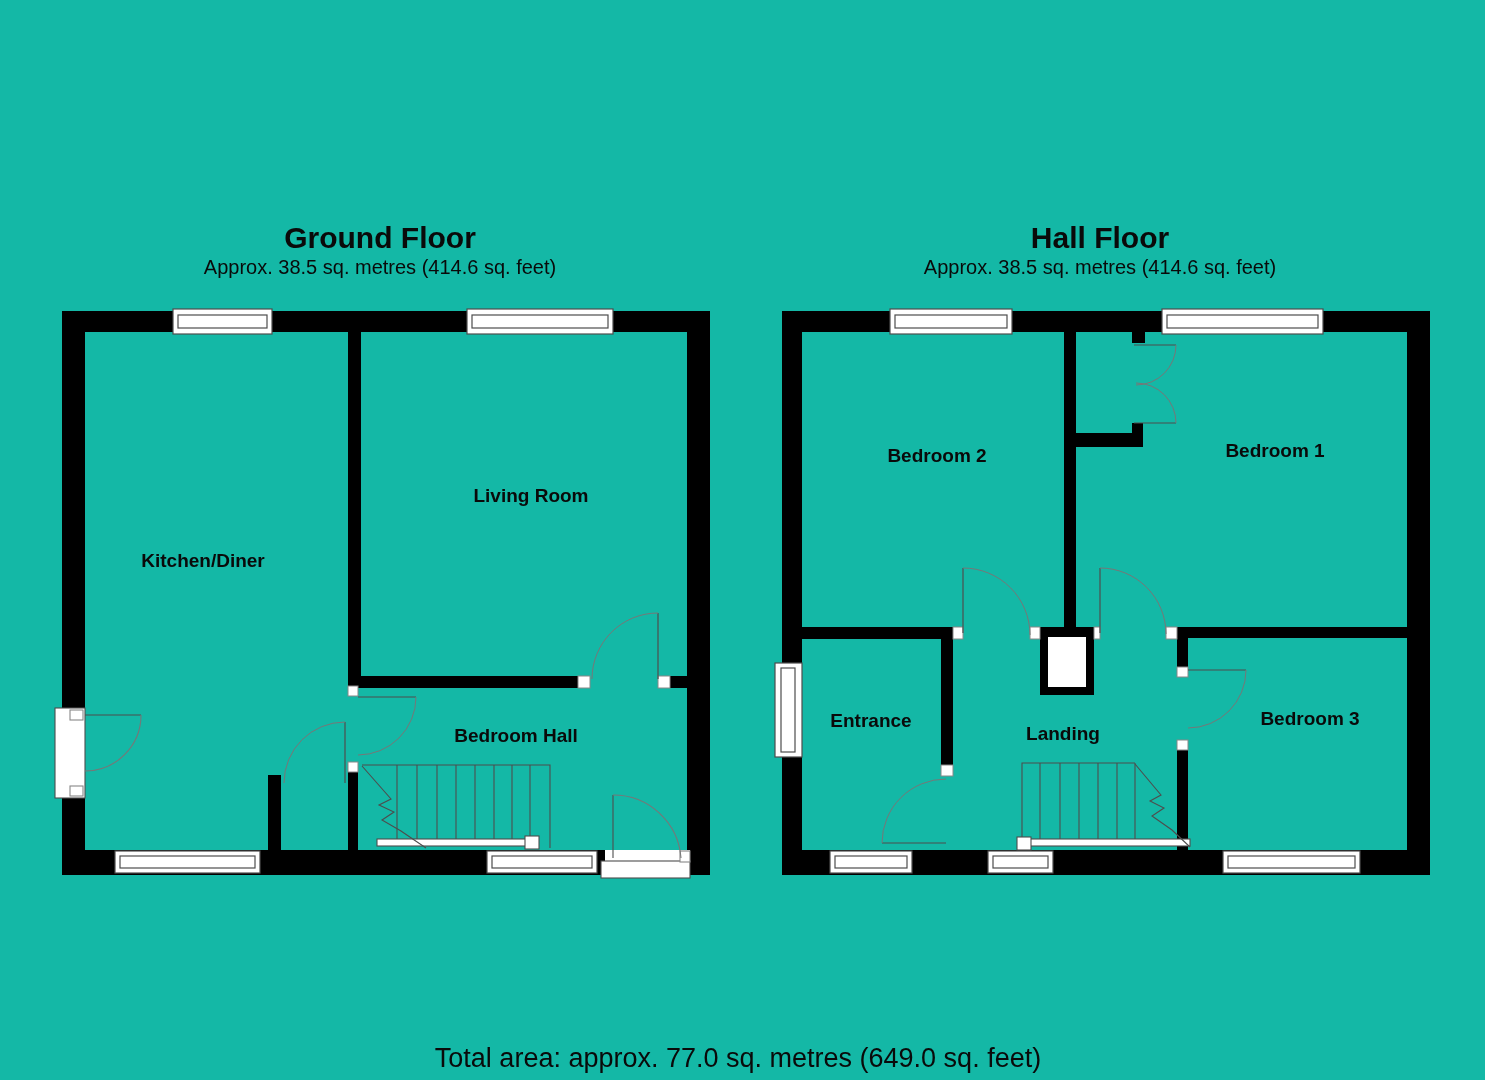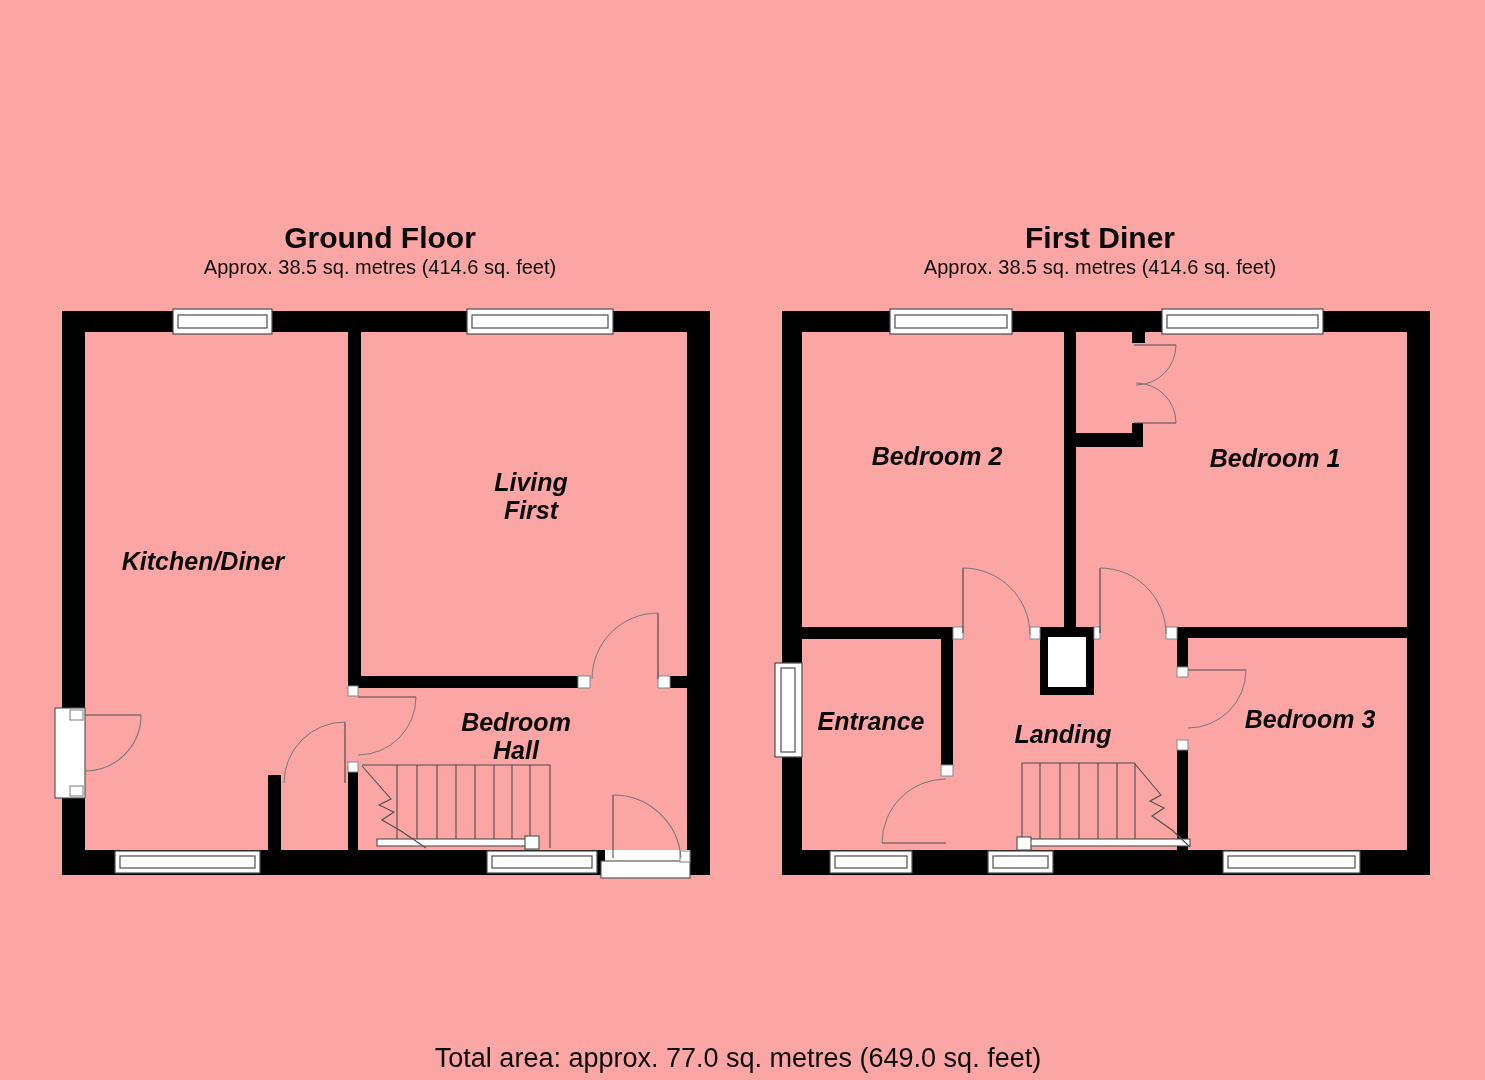--- a/index.html
+++ b/index.html
@@ -1,33 +1,33 @@
 <!DOCTYPE html>
 <html><head>
 <meta charset="utf-8">
 <style>
   html,body{margin:0;padding:0;background:#fff;}
   #canvas{
     position:relative;
     width:1485px;height:1080px;
-    background:#fca5a5;
+    background:#14b8a6;
     font-family:"Liberation Sans","DejaVu Sans",sans-serif;
     overflow:hidden;
   }
   #plan-svg{position:absolute;left:0;top:0;}
   .label{
     position:absolute;
     transform:translate(-50%,-50%);
     color:#0a0a0a;
     text-align:center;
     white-space:nowrap;
   }
   .floor-title{font-size:30px;font-weight:bold;letter-spacing:0px;}
   .floor-subtitle{font-size:20px;font-weight:normal;}
-  .room-label{font-size:25px;font-weight:bold;line-height:28px;font-style:italic;}
+  .room-label{font-size:19px;font-weight:bold;line-height:28px;}
   .wrap{white-space:normal;}
   .footer-label{font-size:27px;font-weight:normal;}
 </style>
 </head>
 <body>
 
 <div id="canvas">
 
   <svg id="plan-svg" width="1485" height="1080" viewBox="0 0 1485 1080">
 
@@ -214,27 +214,27 @@
           <path d="M1135,763 V839"></path>
         <rect x="1030" y="839" width="160" height="7" fill="#fff"></rect>
         <rect x="1017" y="837" width="14" height="13" fill="#fff"></rect>
         <path d="M1135,764 L1161,795 L1150,801 L1164,808 L1152,816 L1172,830 L1190,847"></path>
       </g>
     </g>
   </svg>
 
   <div class="label floor-title" style="left:380px;top:238px;">Ground Floor</div>
   <div class="label floor-subtitle" style="left:380px;top:267px;">Approx. 38.5 sq. metres (414.6 sq. feet)</div>
-  <div class="label floor-title" style="left:1100px;top:238px;">First Diner</div>
+  <div class="label floor-title" style="left:1100px;top:238px;">Hall Floor</div>
   <div class="label floor-subtitle" style="left:1100px;top:267px;">Approx. 38.5 sq. metres (414.6 sq. feet)</div>
 
   <div class="label room-label" style="left:203px;top:547px;margin-top:14px;">Kitchen/Diner</div>
-  <div class="label room-label wrap" style="left:531px;top:496px;width:120px;">Living First</div>
+  <div class="label room-label wrap" style="left:531px;top:496px;width:120px;">Living Room</div>
   <div class="label room-label wrap" style="left:516px;top:736px;width:150px;">Bedroom Hall</div>
 
   <div class="label room-label" style="left:937px;top:456px;">Bedroom 2</div>
-  <div class="label room-label" style="left:1275px;top:451px;margin-top:7px;">Bedroom 1</div>
+  <div class="label room-label" style="left:1275px;top:451px;">Bedroom 1</div>
   <div class="label room-label" style="left:871px;top:721px;">Entrance</div>
   <div class="label room-label" style="left:1063px;top:734px;">Landing</div>
   <div class="label room-label" style="left:1310px;top:719px;">Bedroom 3</div>
 
   <div class="label footer-label" style="left:738px;top:1058px;">Total area: approx. 77.0 sq. metres (649.0 sq. feet)</div>
 </div>
 
 </body></html>

